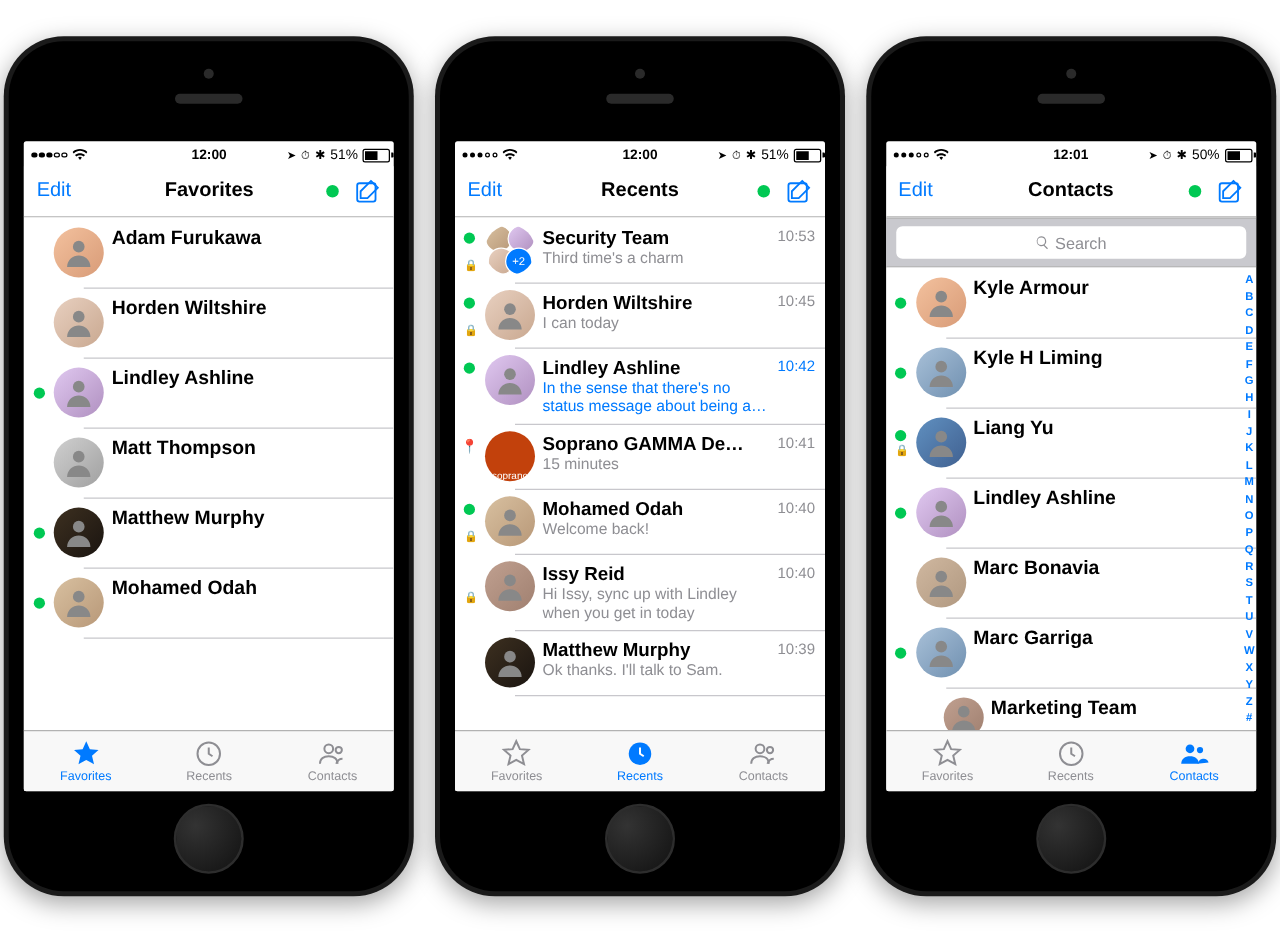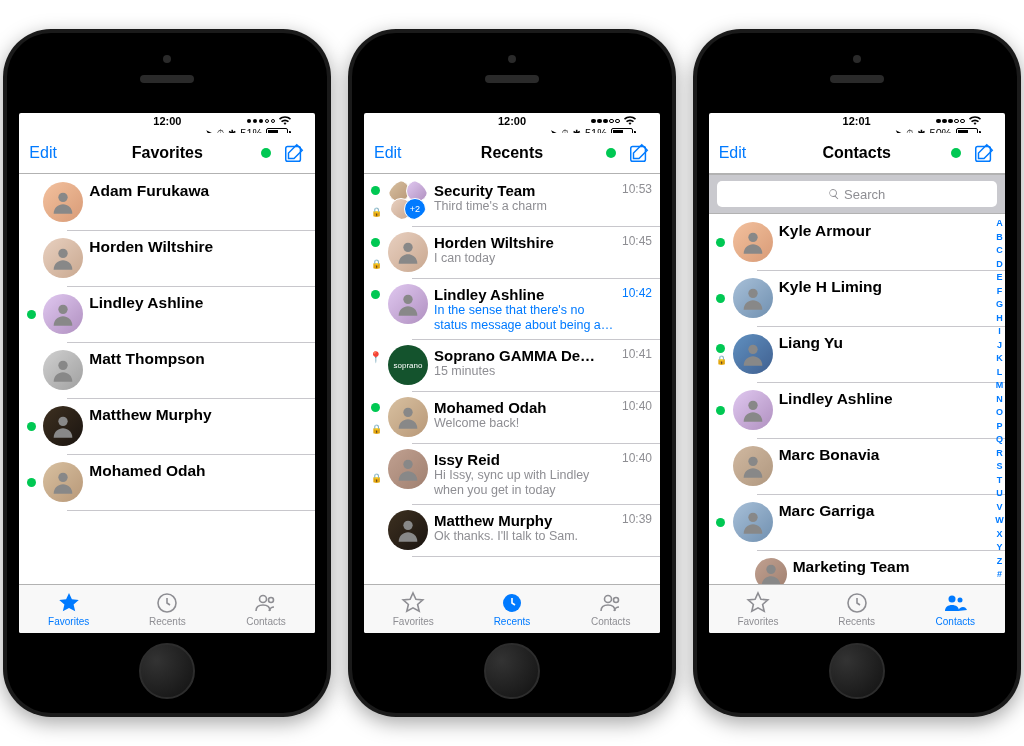--- a/index.html
+++ b/index.html
@@ -70,26 +70,25 @@
     background: #fff;
     border-radius: 2px;
     overflow: hidden;
     display: flex;
     flex-direction: column;
   }
   
   .status-bar {
     height: 18px;
     display: flex;
-    align-items: flex-end;
+    align-items: center;
     font-size: 11px;
-    padding: 2px 24px 0 6px;
+    padding: 2px 0 0 6px;
     color: #000;
     justify-content: space-between;
-    flex-direction: column;
   }
   .status-left, .status-right { display:flex; align-items:center; gap:4px; }
   .status-time { position:absolute; left:50%; transform:translateX(-50%); font-weight:600; font-size:11px;}
   .dots { display:flex; gap:1.5px; }
   .dot { width:4.5px; height:4.5px; border-radius:50%; background:#000; }
   .dot.empty { background:transparent; border:0.7px solid #000; box-sizing:border-box;}
   .wifi-icon svg { width:12px; height:10px; }
   .battery { display:flex; align-items:center; gap:1px;}
   .battery-body { width:20px; height:9px; border:1px solid #000; border-radius:2px; position:relative;}
   .battery-fill { position:absolute; left:1px; top:1px; bottom:1px; width:50%; background:#000;}
@@ -156,21 +155,21 @@
   .presence-loc { color:#007aff; font-size:11px;}
   .lock-mini { width:9px; color:#d4a000; font-size:9px;}
   .avatar {
     width:40px;height:40px;border-radius:50%;
     background:#d0d0d5;
     flex-shrink:0;
     display:flex;align-items:center;justify-content:center;
     overflow:hidden;
     position:relative;
   }
-  .avatar.dark { background:#14532d; color:#fff; font-size:8px; display:flex; align-items:center; justify-content:center;}
+  .avatar.dark { background:#c2410c; color:#fff; font-size:8px; display:flex; align-items:flex-end; justify-content:center;}
   .avatar.dark .soprano-text { font-size:8px; color:#fff; }
   .avatar svg.person { width:28px;height:28px; fill:#888;}
   .avatar.p1 { background:linear-gradient(135deg,#f3c19e,#d89b77);}
   .avatar.p2 { background:linear-gradient(135deg,#e8d0c0,#c9a890);}
   .avatar.p3 { background:linear-gradient(135deg,#e0c8f0,#b090c0);}
   .avatar.p4 { background:linear-gradient(135deg,#d0d0d0,#a0a0a0);}
   .avatar.p5 { background:linear-gradient(135deg,#3d3020,#1a1410);}
   .avatar.p6 { background:linear-gradient(135deg,#d8c0a0,#b89878);}
   .avatar.p7 { background:linear-gradient(135deg,#c0a090,#a08070);}
   .avatar.p8 { background:linear-gradient(135deg,#a8c0d8,#7090b0);}

